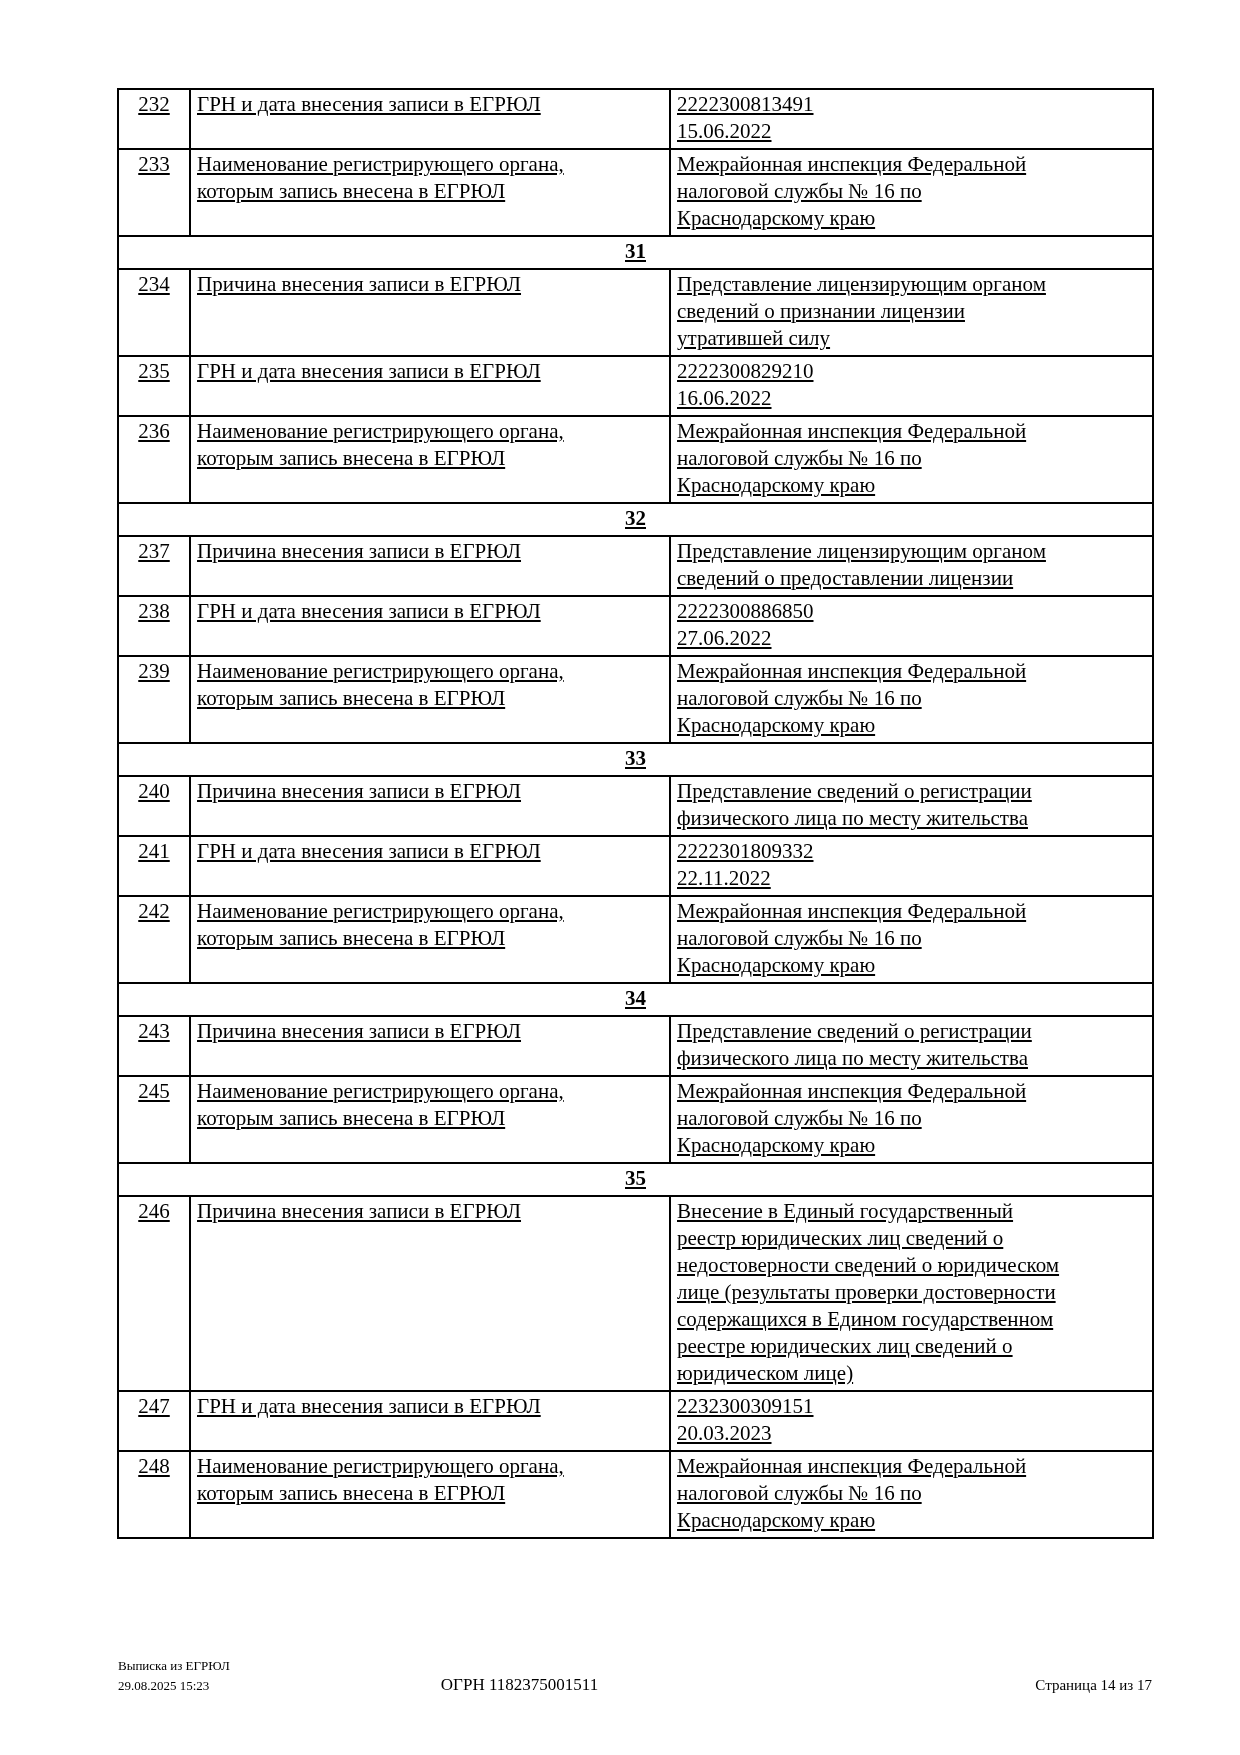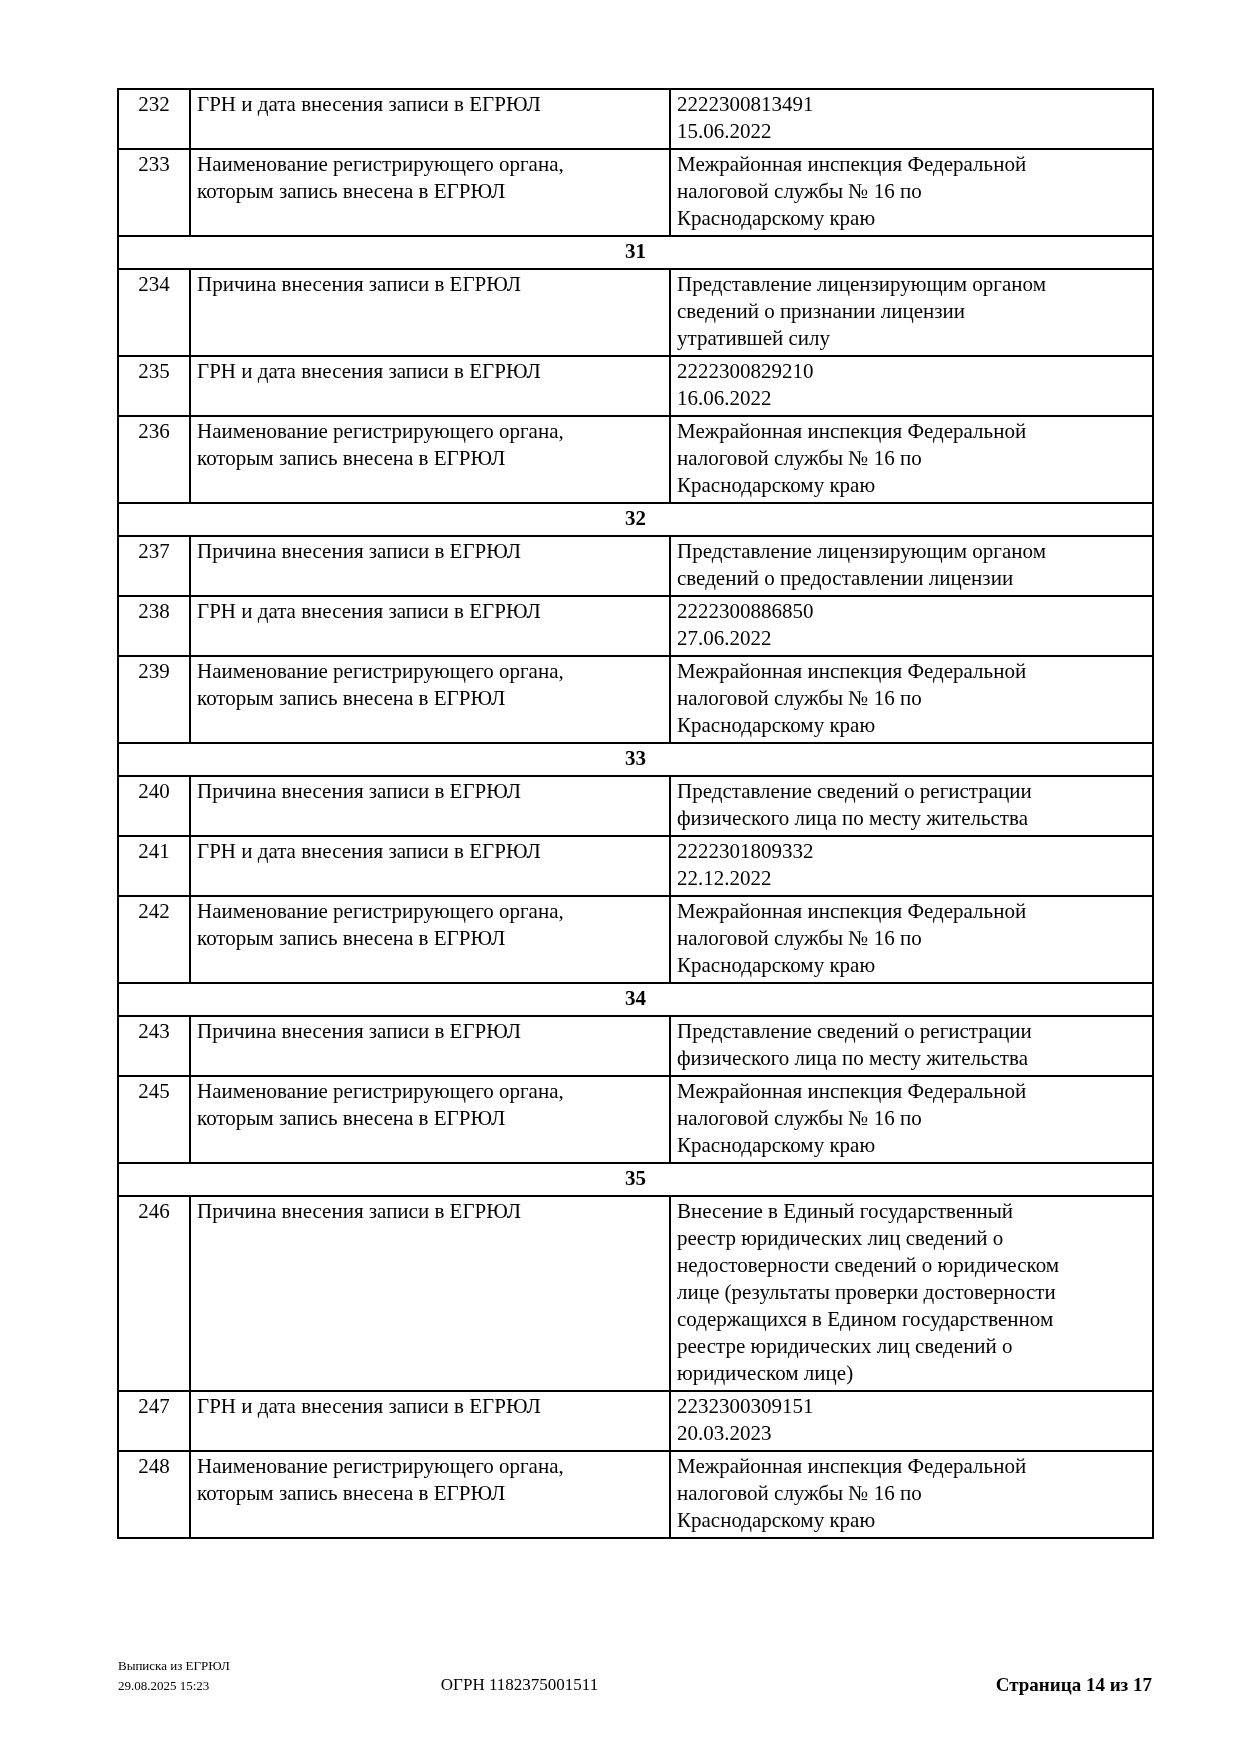--- a/index.html
+++ b/index.html
@@ -16,20 +16,21 @@
     overflow: hidden;
   }
   .doc-table {
     position: absolute;
     left: 117px;
     top: 88px;
     width: 1035px;
     border-collapse: collapse;
     table-layout: fixed;
     background: #ffffff;
+    text-decoration: underline;
   }
   .doc-table col.c-num   { width: 72px;  }
   .doc-table col.c-label { width: 480px; }
   .doc-table col.c-value { width: 483px; }
   .doc-table td {
     border: 2px solid #000000;
     vertical-align: top;
     font-size: 21px;
     line-height: 27px;
     padding: 1px 6px 3px 6px;
@@ -62,24 +63,23 @@
     top: 1675px;
     width: 1039px;
     text-align: center;
     font-size: 17px;
     line-height: 20px;
   }
   .doc-footer-right {
     position: absolute;
     right: 88px;
     top: 1675px;
-    font-size: 19px;
+    font-size: 15px;
     line-height: 20px;
     text-align: right;
-    font-weight: bold;
   }
 </style>
 </head>
 <body>
 
 <table class="doc-table">
   <colgroup>
     <col class="c-num">
     <col class="c-label">
     <col class="c-value">
@@ -152,21 +152,21 @@
       <tr>
         <td class="num-cell">240</td>
         <td class="label-cell">Причина внесения записи в ЕГРЮЛ</td>
         <td class="value-cell">Представление сведений о регистрации
 физического лица по месту жительства</td>
       </tr>
       <tr>
         <td class="num-cell">241</td>
         <td class="label-cell">ГРН и дата внесения записи в ЕГРЮЛ</td>
         <td class="value-cell">2222301809332
-22.12.2022</td>
+22.11.2022</td>
       </tr>
       <tr>
         <td class="num-cell">242</td>
         <td class="label-cell">Наименование регистрирующего органа,
 которым запись внесена в ЕГРЮЛ</td>
         <td class="value-cell">Межрайонная инспекция Федеральной
 налоговой службы № 16 по
 Краснодарскому краю</td>
       </tr>
       <tr>

